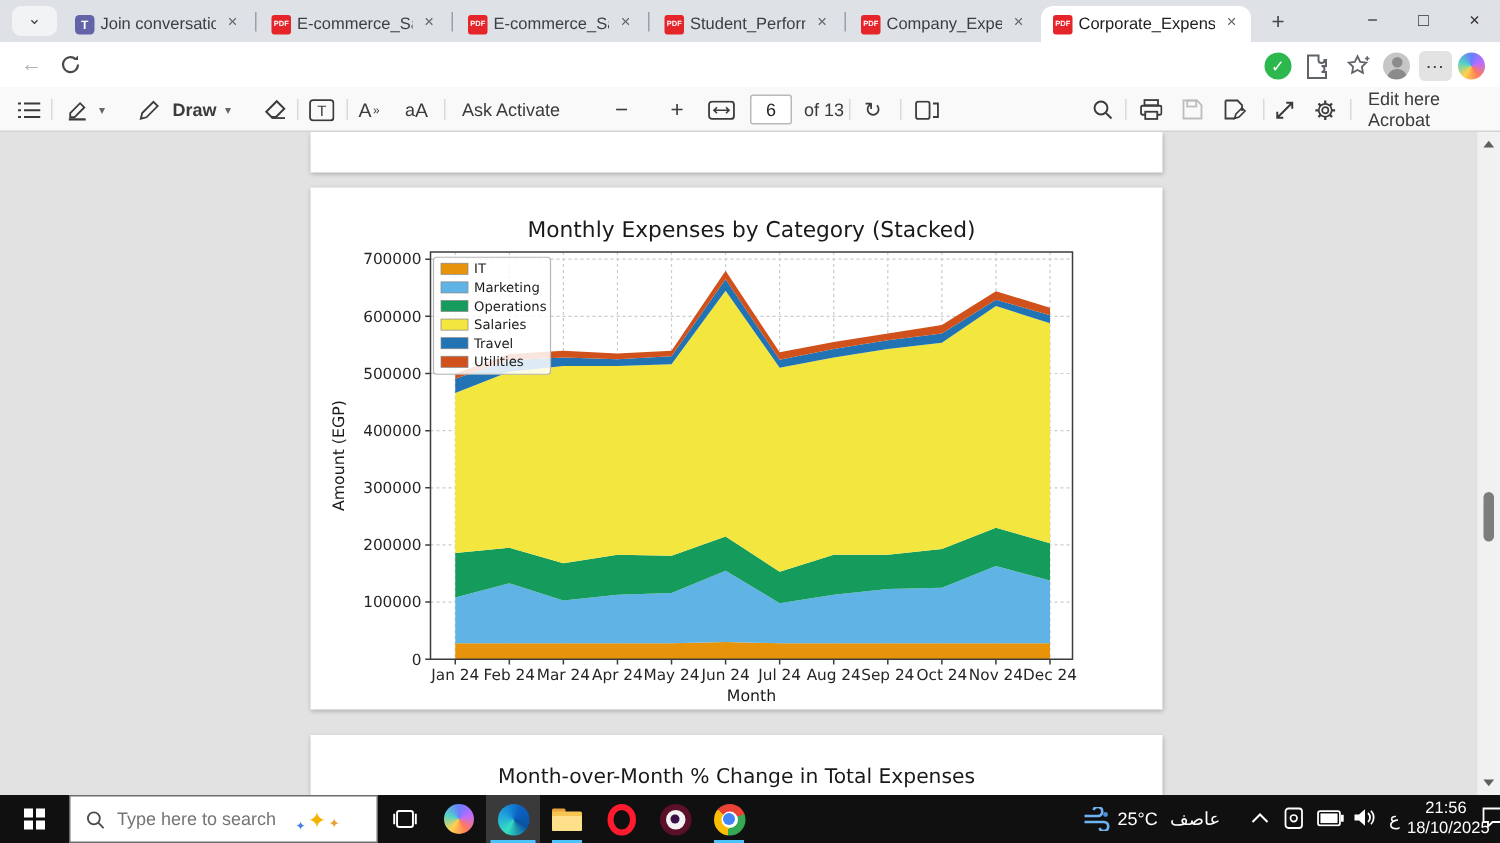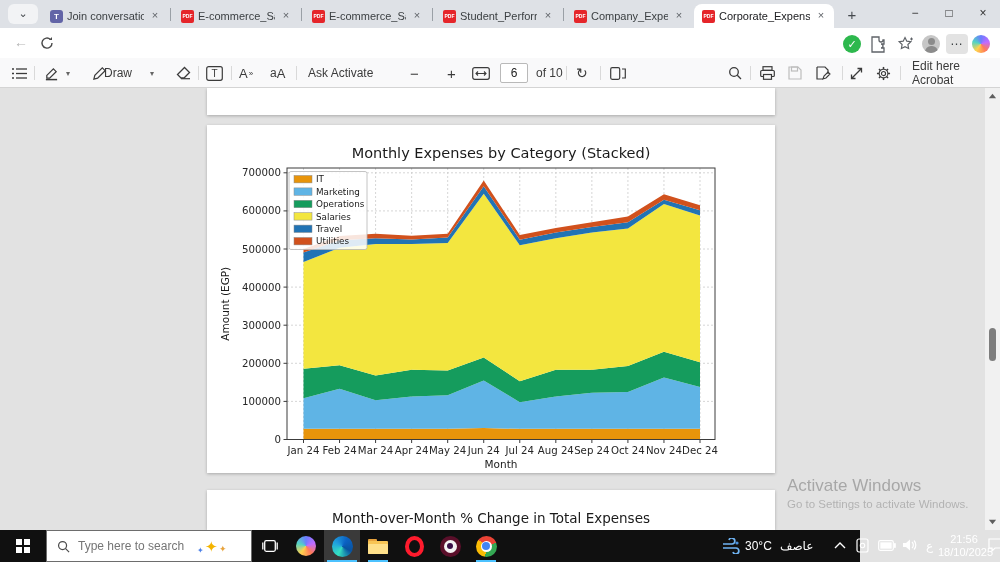--- a/index.html
+++ b/index.html
@@ -41,21 +41,21 @@
   #page-next { top:402px; height:40px; }
   #next-title { padding-top:20px; text-align:center; font-size:13.5px; color:#1a1a1a; font-family:"DejaVu Sans", sans-serif; }
   #scrollbar { position:absolute; left:985px; top:0; width:15px; height:442px; background:#f1f1f1; }
   #sb-thumb { position:absolute; left:4px; top:240px; width:7px; height:33px; background:#7d7d7d; border-radius:4px; }
   .sb-arrow { position:absolute; left:3px; width:9px; height:9px; fill:#5f5f5f; }
   #watermark { position:absolute; left:787px; top:388px; color:#999; font-family:"Liberation Sans", sans-serif; }
   #watermark .l1 { font-size:17px; opacity:.8; }
   #watermark .l2 { font-size:11.5px; opacity:.65; margin-top:2px; }
 
   
-  #taskbar { position:absolute; left:0; top:530px; width:860px; height:32px; background:#101010; color:#fff; }
+  #taskbar { position:absolute; left:0; top:530px; width:1000px; height:32px; background:#101010; color:#fff; }
   #startbtn { position:absolute; left:0; top:0; width:46px; height:32px; display:flex; align-items:center; justify-content:center; }
   .winlogo { width:14px; height:14px; display:grid; grid-template-columns:6px 6px; grid-template-rows:6px 6px; gap:1.5px; }
   .winlogo div { background:#fff; }
   #searchbox { position:absolute; left:46px; top:0; width:206px; height:32px; background:#fff; border:1px solid #6d6d6d; display:flex; align-items:center; }
   #searchbox input { border:none; outline:none; font-size:12px; color:#5f5f5f; width:120px; background:transparent; font-family:"Liberation Sans", sans-serif; }
   .sparkle { position:absolute; font-size:15px; color:#f4b400; }
   .taskicon { position:absolute; top:0; width:36px; height:32px; display:flex; align-items:center; justify-content:center; }
   .runline { position:absolute; bottom:0; height:2px; background:#4cc2ff; }
   .trayicon { position:absolute; top:8px; }
   .traytext { position:absolute; font-size:12px; color:#fff; }
@@ -171,21 +171,21 @@
         <path d="M3 10l7-7 3 3-7 7H3z" fill="none" stroke="#3b3b3b" stroke-width="1.3"></path>
         <line x1="2" y1="14.5" x2="14" y2="14.5" stroke="#3b3b3b" stroke-width="1.6"></line>
       </svg>
   </div>
   <div class="tbi chev" style="left:66px;">▾</div>
   <div class="tbi" style="left:92px;">
     <svg class="icon" width="15" height="15" viewBox="0 0 16 16">
         <path d="M2 14l1-4 8-8 3 3-8 8z" fill="none" stroke="#3b3b3b" stroke-width="1.3"></path>
       </svg>
   </div>
-  <div class="tbi" style="left:104px;">Draw</div>
+  <div class="tbi" style="left:115px;font-weight:bold;">Draw</div>
   <div class="tbi chev" style="left:150px;">▾</div>
   <div class="tbi" style="left:176px;">
     <svg class="icon" width="16" height="14" viewBox="0 0 16 14">
         <path d="M5 12L1.5 8.5 8.5 1.5 13.5 6.5 8 12z" fill="none" stroke="#3b3b3b" stroke-width="1.3"></path>
         <line x1="5" y1="12.7" x2="14" y2="12.7" stroke="#3b3b3b" stroke-width="1.2"></line>
       </svg>
   </div>
   <div class="tbdiv" style="left:198px;"></div>
   <div class="tbi" style="left:206px;">
     <svg class="icon" width="17" height="15" viewBox="0 0 17 15">
@@ -201,21 +201,21 @@
 
   <div class="tbi" style="left:410px;font-size:15px;">−</div>
   <div class="tbi" style="left:447px;font-size:15px;">+</div>
   <div class="tbi" style="left:472px;">
     <svg class="icon" width="18" height="13" viewBox="0 0 18 13">
         <rect x="0.7" y="0.7" width="16.6" height="11.6" rx="2" fill="none" stroke="#3b3b3b" stroke-width="1.2"></rect>
         <path d="M4 6.5h10M6 4.5l-2 2 2 2M12 4.5l2 2-2 2" fill="none" stroke="#3b3b3b" stroke-width="1.1"></path>
       </svg>
   </div>
   <input id="pagebox" value="6" style="">
-  <div class="tbi" style="left:536px;">of 10</div>
+  <div class="tbi" style="left:536px;">of 13</div>
   <div class="tbdiv" style="left:566px;"></div>
   <div class="tbi" style="left:576px;font-size:14px;">↻</div>
   <div class="tbdiv" style="left:600px;"></div>
   <div class="tbi" style="left:610px;">
     <svg class="icon" width="16" height="13" viewBox="0 0 16 13">
         <rect x="0.7" y="0.7" width="9" height="11.6" rx="1.5" fill="none" stroke="#3b3b3b" stroke-width="1.2"></rect>
         <path d="M12 2h3.3v9H12" fill="none" stroke="#3b3b3b" stroke-width="1.2"></path>
       </svg>
   </div>
 
@@ -370,24 +370,20 @@
   <div id="scrollbar">
     <svg class="sb-arrow" style="top:4px;" viewBox="0 0 10 10">
         <path d="M5 2l4 5H1z"></path>
       </svg>
     <div id="sb-thumb"></div>
     <svg class="sb-arrow" style="top:429px;" viewBox="0 0 10 10">
         <path d="M5 8L1 3h8z"></path>
       </svg>
   </div>
 
-  <div id="watermark">
-    <div class="l1">Activate Windows</div>
-    <div class="l2">Go to Settings to activate Windows.</div>
-  </div>
 </div>
 
 <div id="taskbar">
   <div id="startbtn">
     <div class="winlogo">
         <div></div>
         <div></div>
         <div></div>
         <div></div>
       </div>
@@ -440,21 +436,21 @@
         <div class="circle-icon" style="width:8px;height:8px;background:#4285f4;"></div>
       </div>
     </div>
     <div class="runline" style="left:8px;width:20px;"></div>
   </div>
 
   <svg class="trayicon icon" style="left:722px;" width="18" height="16" viewBox="0 0 18 16">
     <path d="M1 6h9a3 3 0 1 0-3-4M1 10h13a3 3 0 1 1-3 4" fill="none" stroke="#6fb3f2" stroke-width="1.7"></path>
       <circle cx="15" cy="5" r="1.6" fill="#4a90d9"></circle>
   </svg>
-  <span class="traytext" style="left:745px;top:9px;">30°C</span>
+  <span class="traytext" style="left:745px;top:9px;">25°C</span>
   <span class="traytext" style="left:780px;top:9px;">عاصف</span>
   <svg class="trayicon icon" style="left:834px;top:11px;" width="12" height="8" viewBox="0 0 12 8">
       <path d="M1 7l5-5 5 5" fill="none" stroke="#fff" stroke-width="1.4"></path>
     </svg>
   <svg class="trayicon icon" style="left:856px;" width="13" height="15" viewBox="0 0 13 15">
       <rect x="1" y="1" width="11" height="13" rx="2" fill="none" stroke="#fff" stroke-width="1.2"></rect>
       <circle cx="6.5" cy="7.5" r="2.2" fill="none" stroke="#fff" stroke-width="1.1"></circle>
     </svg>
   <svg class="trayicon icon" style="left:878px;top:10px;" width="18" height="11" viewBox="0 0 18 11">
       <rect x="0.7" y="0.7" width="14.6" height="9.6" rx="1.5" fill="none" stroke="#fff" stroke-width="1.2"></rect>

